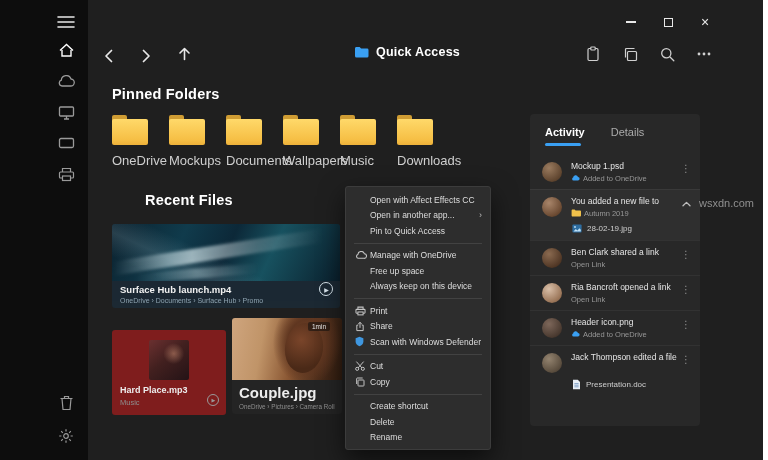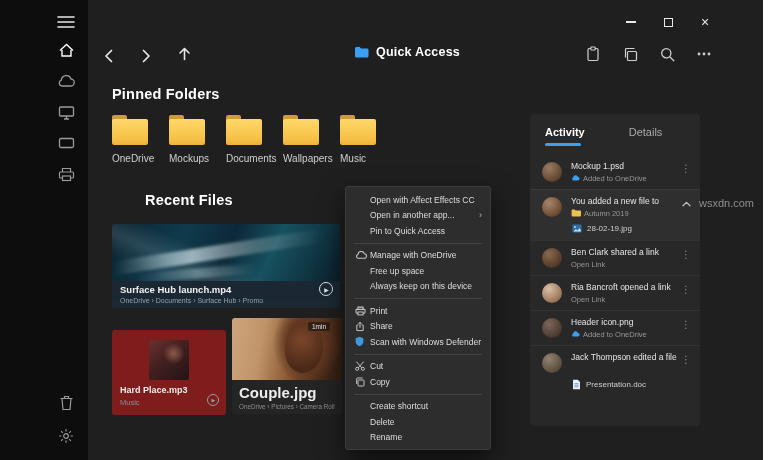--- a/index.html
+++ b/index.html
@@ -31,21 +31,21 @@
   
   .heading{position:absolute;color:#ffffff;font-size:14.5px;font-weight:bold;letter-spacing:.2px;}
   .h-pinned{left:112px;top:86px;}
   .h-recent{left:145px;top:192px;}
   
   .folders{position:absolute;left:112px;top:116px;display:flex;}
   .folder{width:57px;cursor:pointer;}
   .folder-icon{position:relative;width:36px;height:26px;margin-top:3px;}
   .folder-icon::before{content:"";position:absolute;left:0;top:-4px;width:15px;height:9px;background:#cf9c33;border-radius:2px 2px 0 0;}
   .folder-icon::after{content:"";position:absolute;inset:0;background:linear-gradient(180deg,#ffd96a 0%,#f6bf45 80%,#edb13a 100%);border-radius:2px;}
-  .folder-label{margin-top:8px;color:#cfcfcf;font-size:10px;}
+  .folder-label{margin-top:8px;color:#cfcfcf;font-size:13px;}
   
   .card{position:absolute;border-radius:3px;overflow:hidden;cursor:pointer;}
   .card-video{left:112px;top:224px;width:228px;height:84px;background:#1c2933;}
   .vthumb{position:relative;height:57px;
     background:
       linear-gradient(205deg, rgba(255,255,255,0) 55%, rgba(190,215,225,.16) 70%, rgba(255,255,255,0) 85%),
       linear-gradient(115deg,#0b212e 0%,#103b4c 30%,#0c2838 50%,#17515f 68%,#0a1f2c 100%);}
   .vthumb::before{content:"";position:absolute;left:-12px;top:34%;width:115%;height:24%;
     background:linear-gradient(100deg,transparent 5%,rgba(225,242,246,.65) 35%,rgba(255,255,255,.22) 60%,transparent 85%);
     transform:rotate(-9deg);filter:blur(1.5px);}
@@ -80,21 +80,21 @@
   .context-menu{position:absolute;left:345px;top:186px;width:146px;z-index:50;
     background:rgba(45,45,45,.97);border:1px solid #3c3c3c;border-radius:3px;
     box-shadow:0 10px 26px rgba(0,0,0,.6);padding:5px 0 4px 0;}
   .menu-item{display:flex;align-items:center;height:15.5px;padding:0 9px;color:#dedede;font-size:8.5px;cursor:pointer;position:relative;}
   .mi-ic{width:15px;display:flex;align-items:center;justify-content:flex-start;flex:none;}
   .mi-label{white-space:nowrap;}
   .mi-sub{position:absolute;right:8px;color:#bdbdbd;font-size:9px;}
   .menu-sep{height:1px;background:#424242;margin:4px 8px;}
   
   .panel{position:absolute;left:530px;top:114px;width:170px;height:312px;background:#282828;border-radius:4px;z-index:10;}
-  .tabs{display:flex;gap:44px;padding:12px 0 0 15px;}
+  .tabs{display:flex;gap:26px;padding:12px 0 0 15px;}
   .tab{cursor:pointer;}
   .tab .tl{font-size:11px;color:#ababab;}
   .tab.active .tl{color:#ffffff;font-weight:bold;}
   .tab-underline{width:36px;height:2.5px;background:#3aa0f3;border-radius:2px;margin-top:5px;}
   .act-list{margin-top:9px;}
   .act-item{display:flex;flex-wrap:wrap;align-items:flex-start;padding:6px 8px 6px 12px;position:relative;cursor:pointer;}
   .act-item + .act-item{border-top:1px solid rgba(255,255,255,.05);}
   .act-item.expanded{background:#2f2f2f;}
   .avatar{width:20px;height:20px;border-radius:50%;flex:none;margin-top:1px;}
   .av1{background:radial-gradient(circle at 35% 30%,#9a7b5f,#5f452f 70%,#3a2a1c);}
@@ -251,20 +251,24 @@
       <div class="folder-label">Documents</div>
     </div>
     <div class="folder">
       <div class="folder-icon"></div>
       <div class="folder-label">Wallpapers</div>
     </div>
     <div class="folder">
       <div class="folder-icon"></div>
       <div class="folder-label">Music</div>
     </div>
+    <div class="folder">
+      <div class="folder-icon"></div>
+      <div class="folder-label">Downloads</div>
+    </div>
   </div>
 
   <div class="heading h-recent">Recent Files</div>
 
   <div class="card card-video">
     <div class="vthumb"></div>
     <div class="vmeta">
       <div class="vtitle">Surface Hub launch.mp4</div>
       <div class="vpath">OneDrive › Documents › Surface Hub › Promo</div>
       <div class="playbtn">

